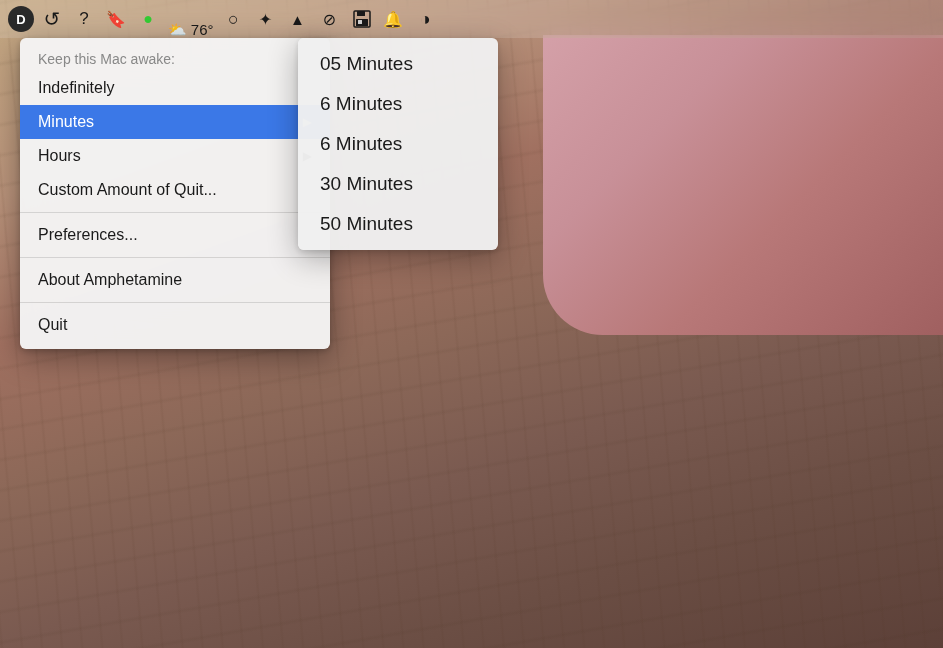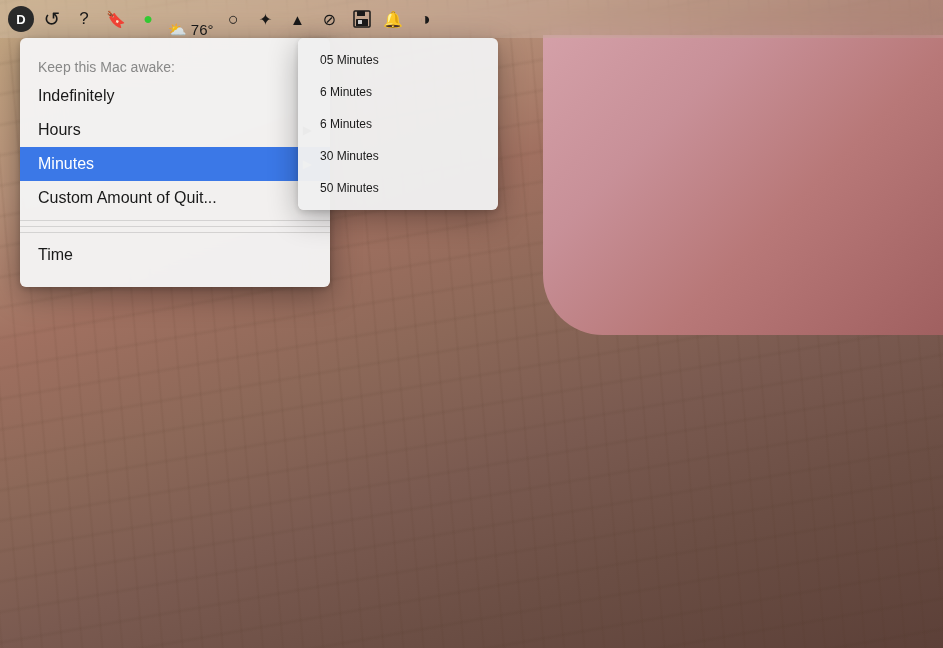--- a/index.html
+++ b/index.html
@@ -97,21 +97,21 @@
     
     .dropdown-menu {
       position: absolute;
       top: 38px;
       left: 20px;
       width: 310px;
       background: rgba(245,245,245,0.96);
       border-radius: 6px;
       box-shadow: 0 8px 30px rgba(0,0,0,0.35), 0 2px 6px rgba(0,0,0,0.2);
       z-index: 200;
-      padding: 15px 0;
+      padding: 7px 0;
       backdrop-filter: blur(20px);
     }
 
     .menu-header {
       padding: 6px 18px 4px;
       color: #888;
       font-size: 14px;
       font-weight: 400;
       cursor: default;
     }
@@ -151,21 +151,21 @@
       width: 200px;
       background: rgba(240,240,240,0.97);
       border-radius: 6px;
       box-shadow: 0 8px 30px rgba(0,0,0,0.3), 0 2px 6px rgba(0,0,0,0.15);
       z-index: 300;
       padding: 6px 0;
     }
 
     .submenu-item {
       padding: 9px 22px;
-      font-size: 12px;
+      font-size: 19px;
       color: #1a1a1a;
       cursor: pointer;
     }
   </style>
 </head>
 <body>
 
 <div class="desktop-bg"></div>
 <div class="sky-area"></div>
 
@@ -206,46 +206,52 @@
 </div>
 
 <div class="dropdown-menu">
 
   <div class="menu-header">Keep this Mac awake:</div>
 
   <div class="menu-item">
     <span>Indefinitely</span>
   </div>
 
-  <div class="menu-item">
-    <span>Hours</span>
-    <span class="arrow">▶</span>
-  </div>
-
   <div class="menu-item active">
     <span>Minutes</span>
     <span class="arrow">▶</span>
   </div>
 
   <div class="menu-item">
+    <span>Hours</span>
+    <span class="arrow">▶</span>
+  </div>
+
+  <div class="menu-item">
     <span>Custom Amount of Quit...</span>
   </div>
 
 
   <div class="menu-divider"></div>
 
+  <div class="menu-item">
+    <span>Preferences...</span>
+  </div>
 
   <div class="menu-divider"></div>
 
+  <div class="menu-item">
+    <span>About Amphetamine</span>
+  </div>
 
 
   <div class="menu-divider"></div>
 
   <div class="menu-item">
-    <span>Time</span>
+    <span>Quit</span>
   </div>
 
 </div>
 
 <div class="submenu">
 
   <div class="submenu-item">
     <span>05 Minutes</span>
   </div>
 

